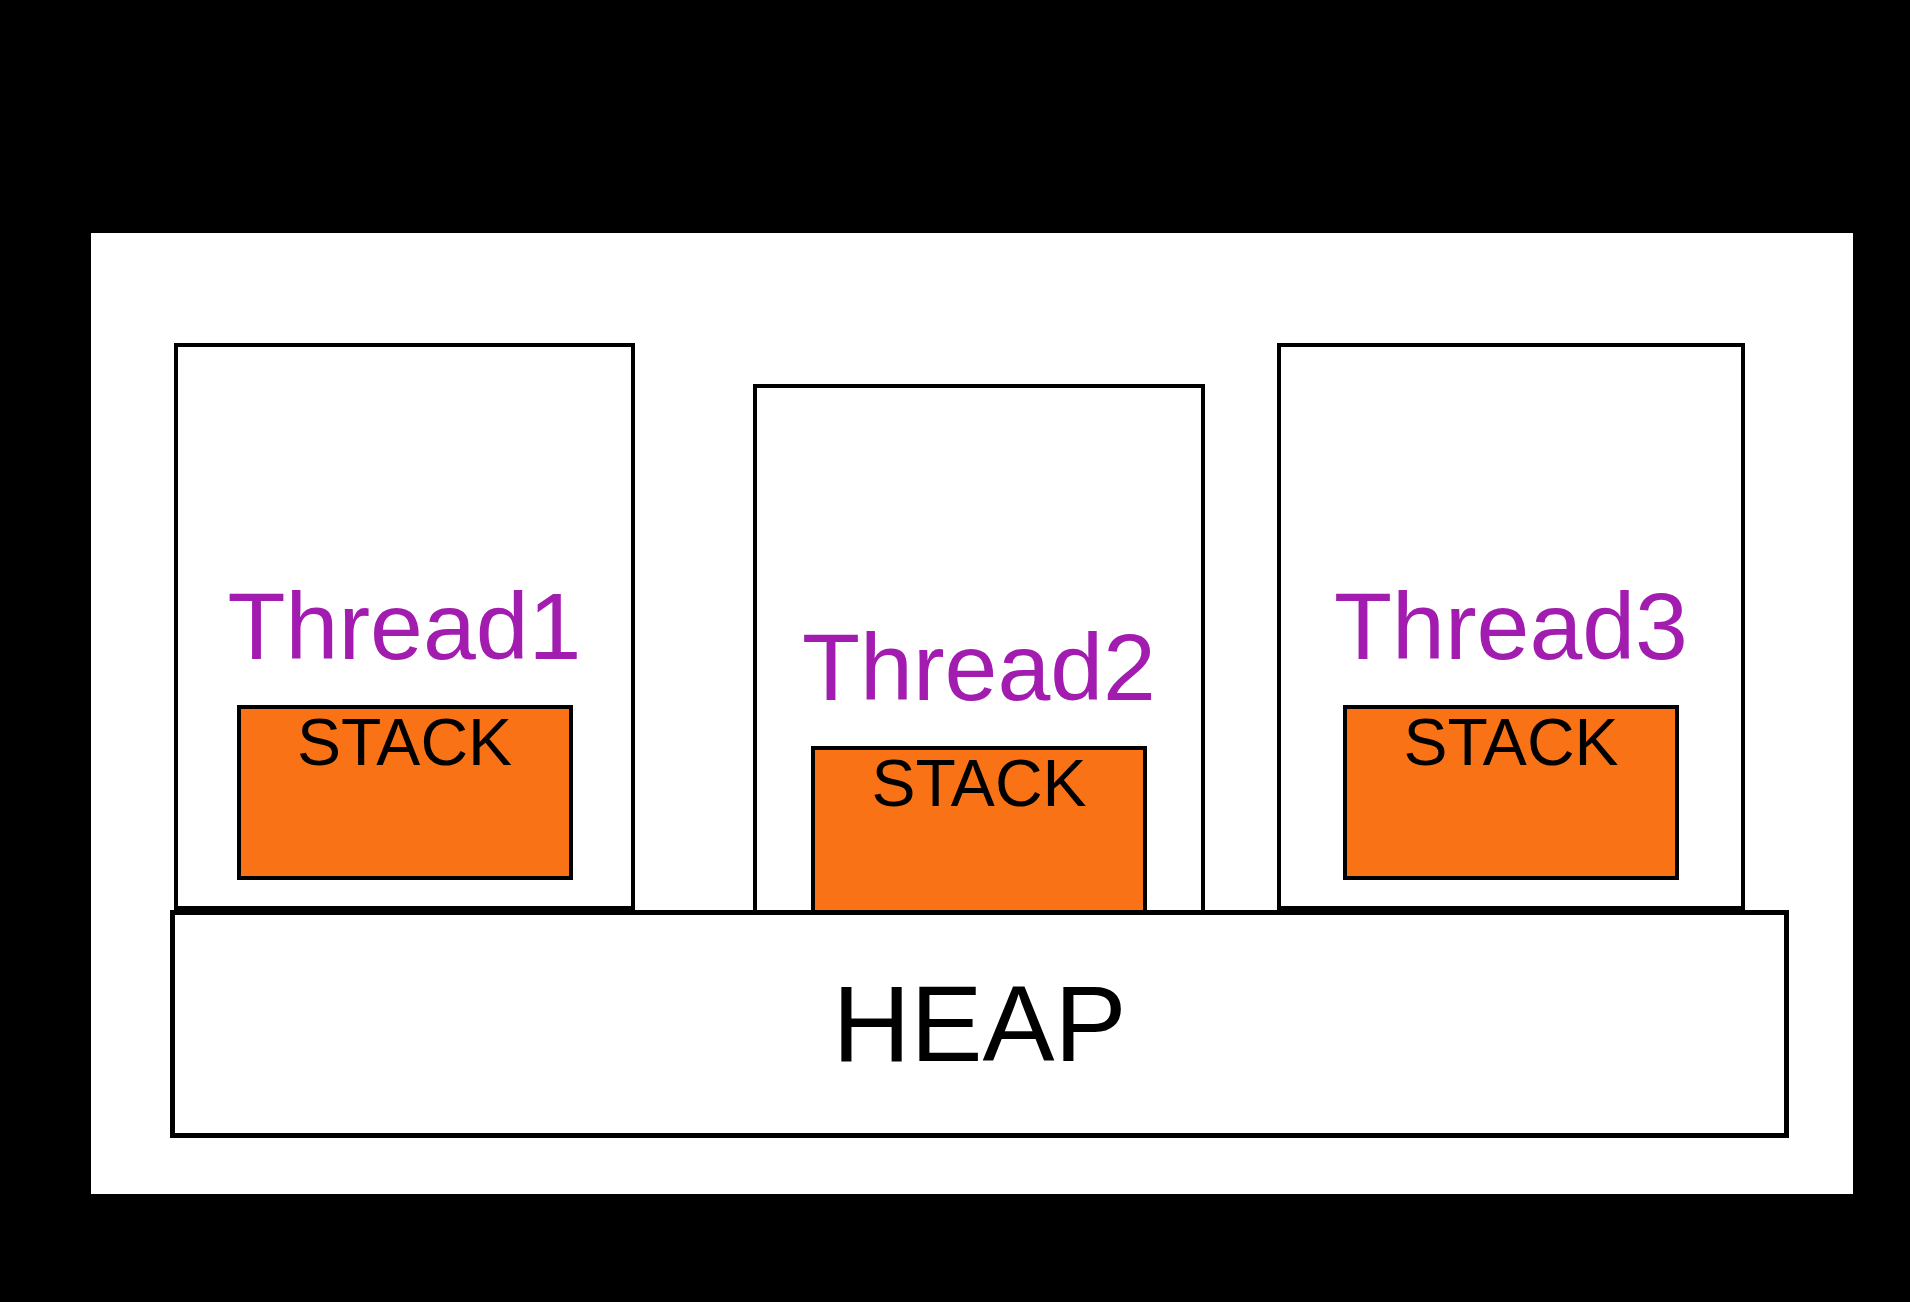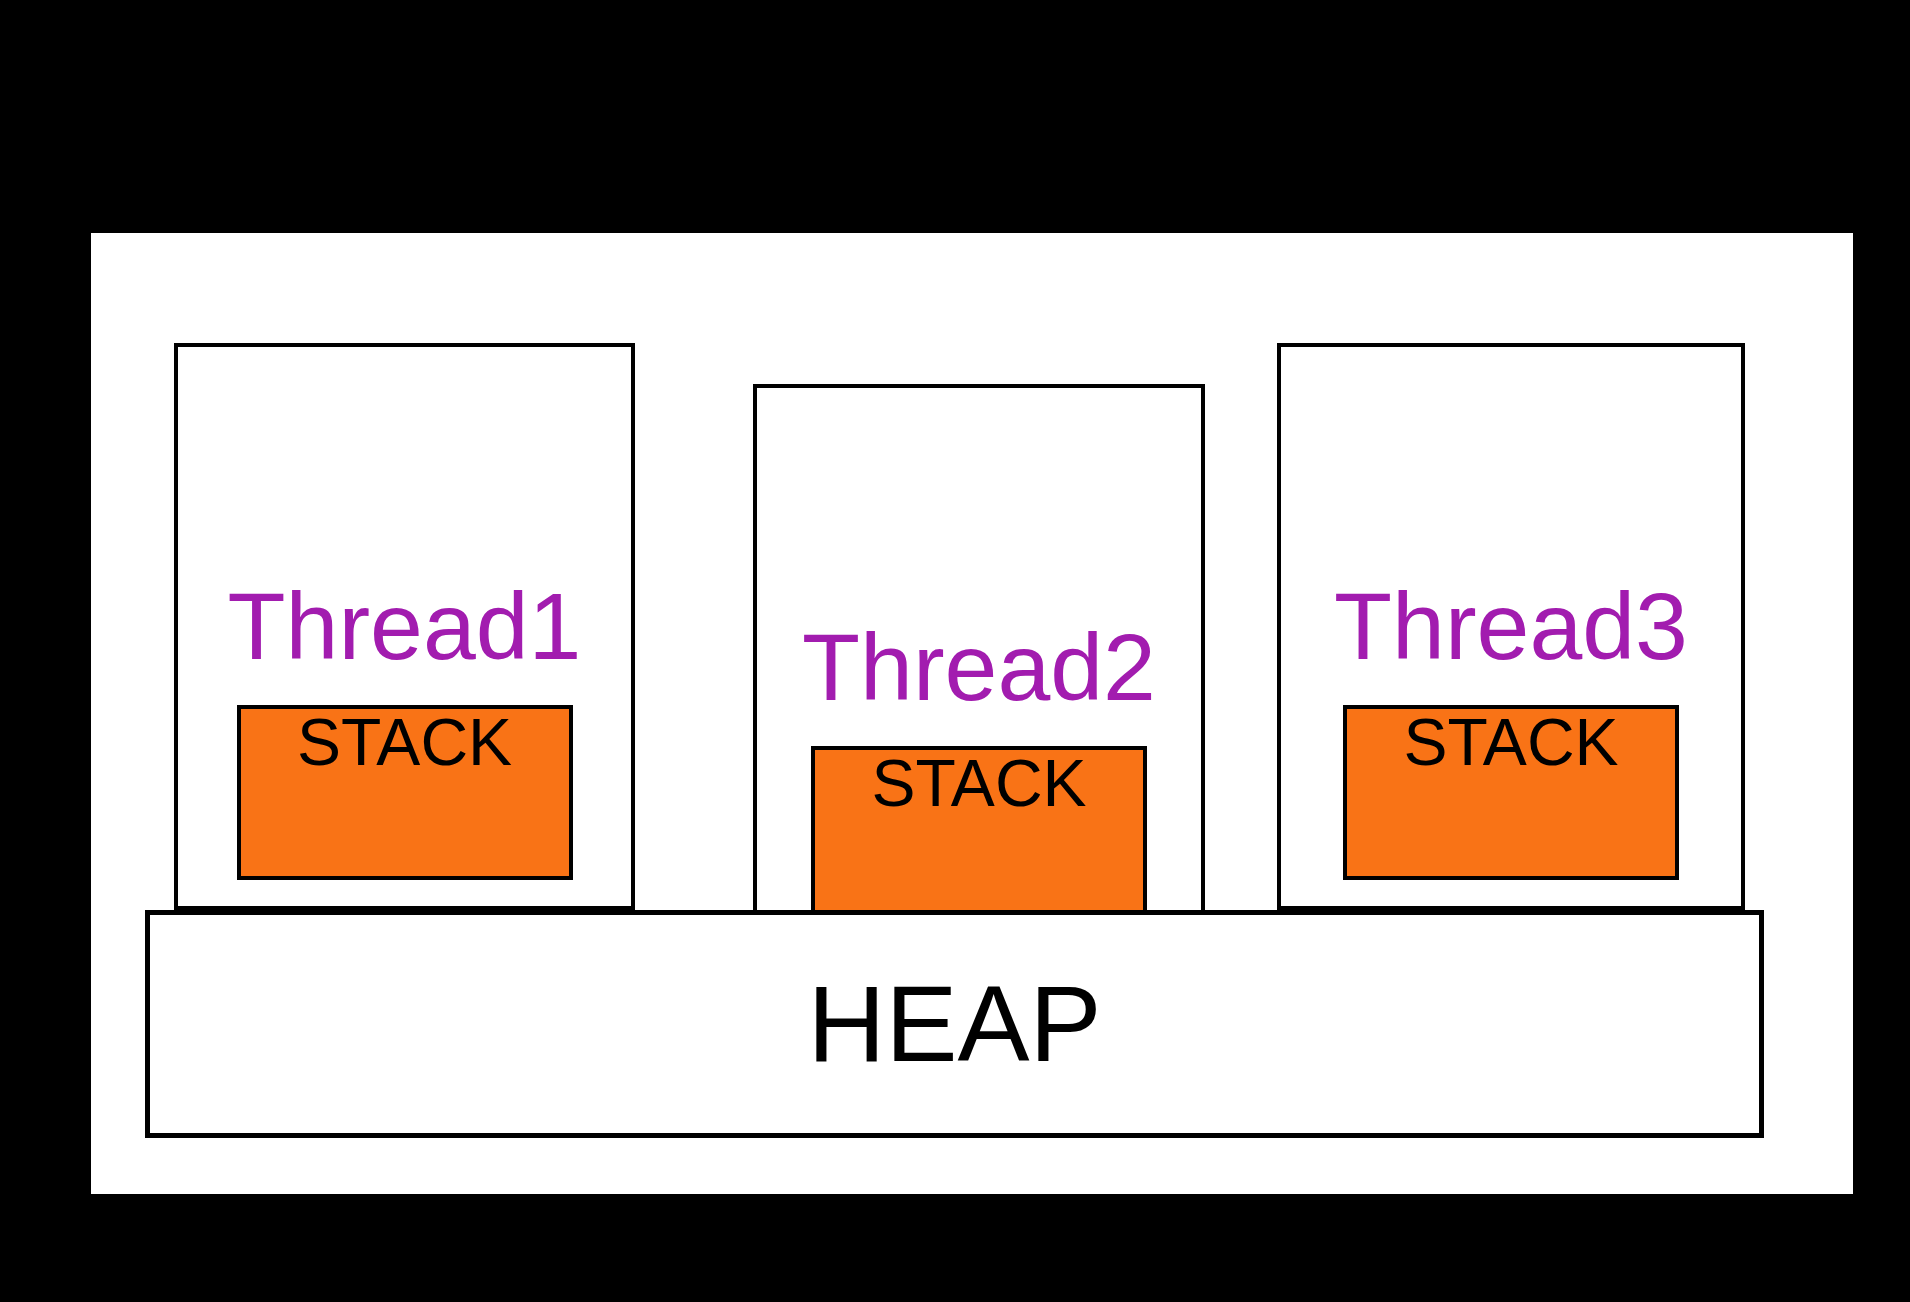--- a/index.html
+++ b/index.html
@@ -59,21 +59,21 @@
     justify-content: center;
   }
   .stack-label {
     font-size: 66px;
     line-height: 1;
     color: #000000;
     white-space: nowrap;
   }
   .heap-box {
     position: absolute;
-    left: 54px;
+    left: 79px;
     top: 677px;
     width: 1619px;
     height: 228px;
     border: 5px solid #000000;
     box-sizing: border-box;
     background: #ffffff;
     display: flex;
     align-items: center;
     justify-content: center;
   }

